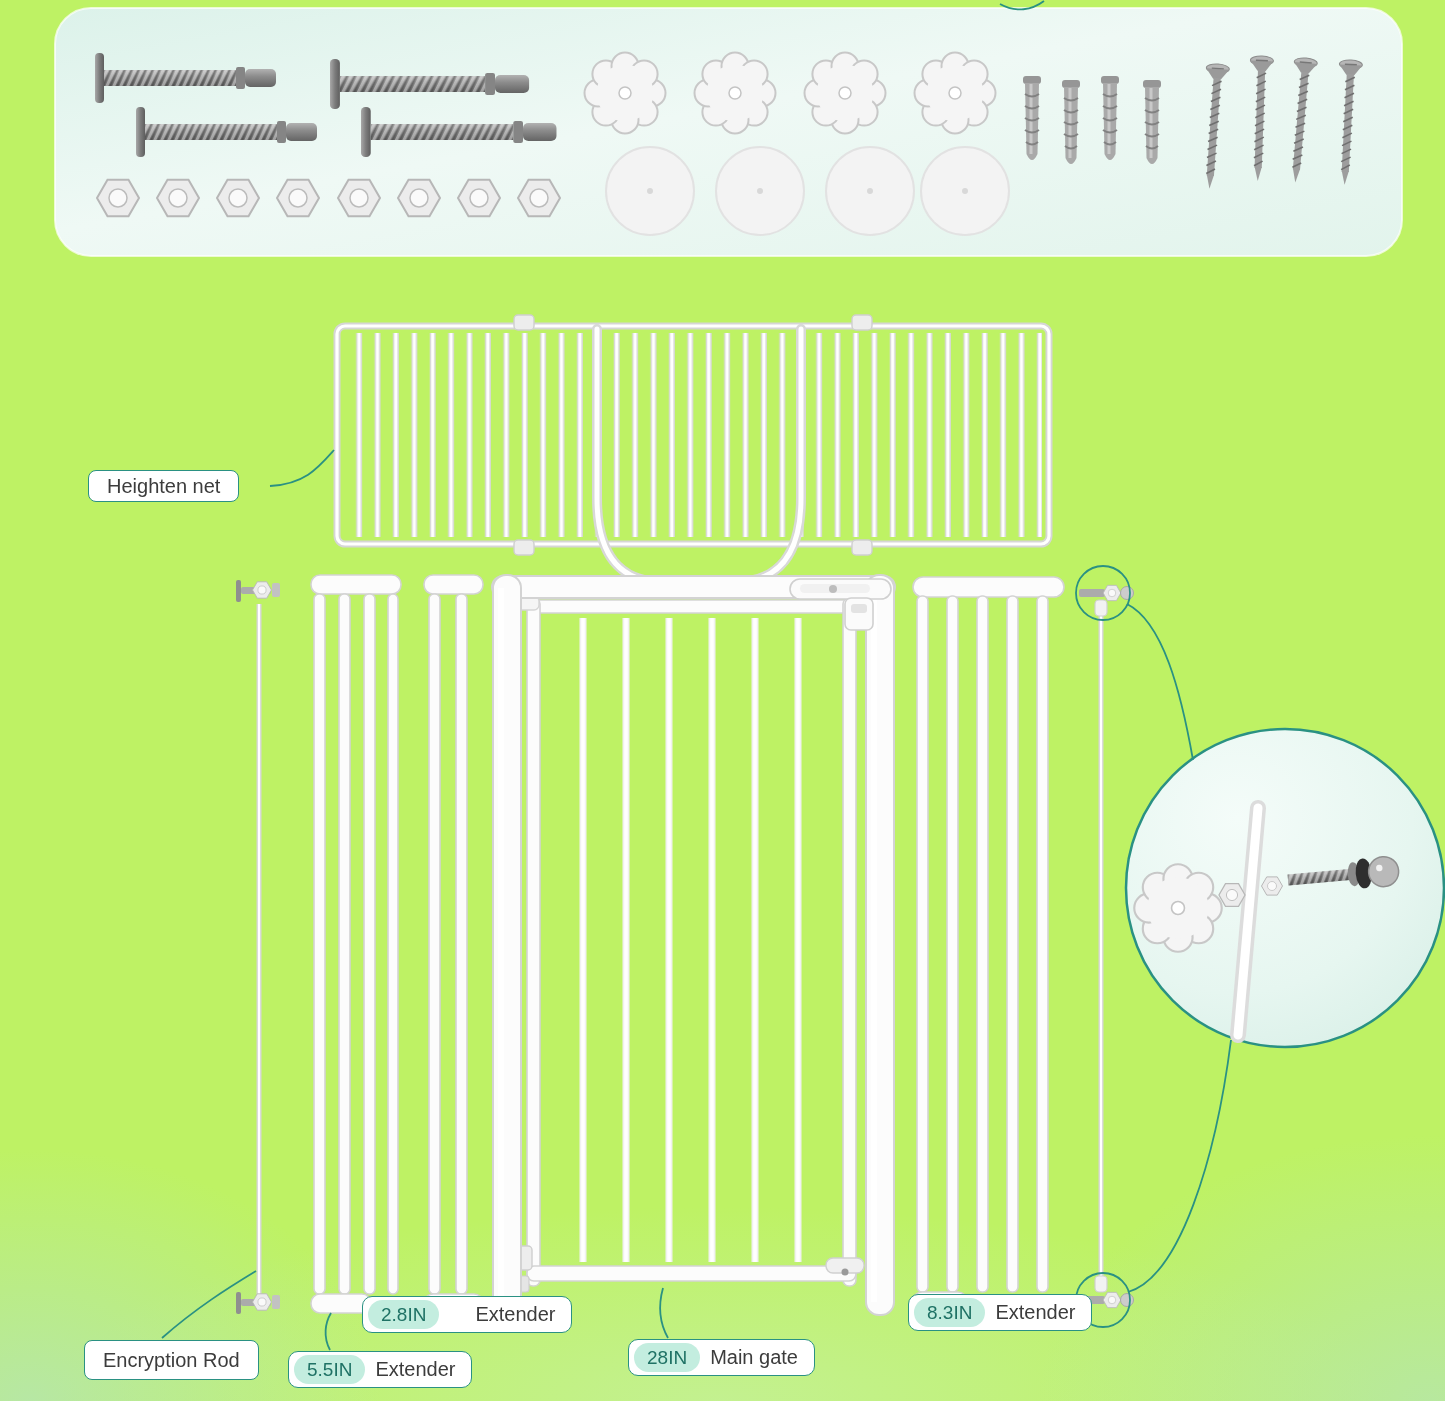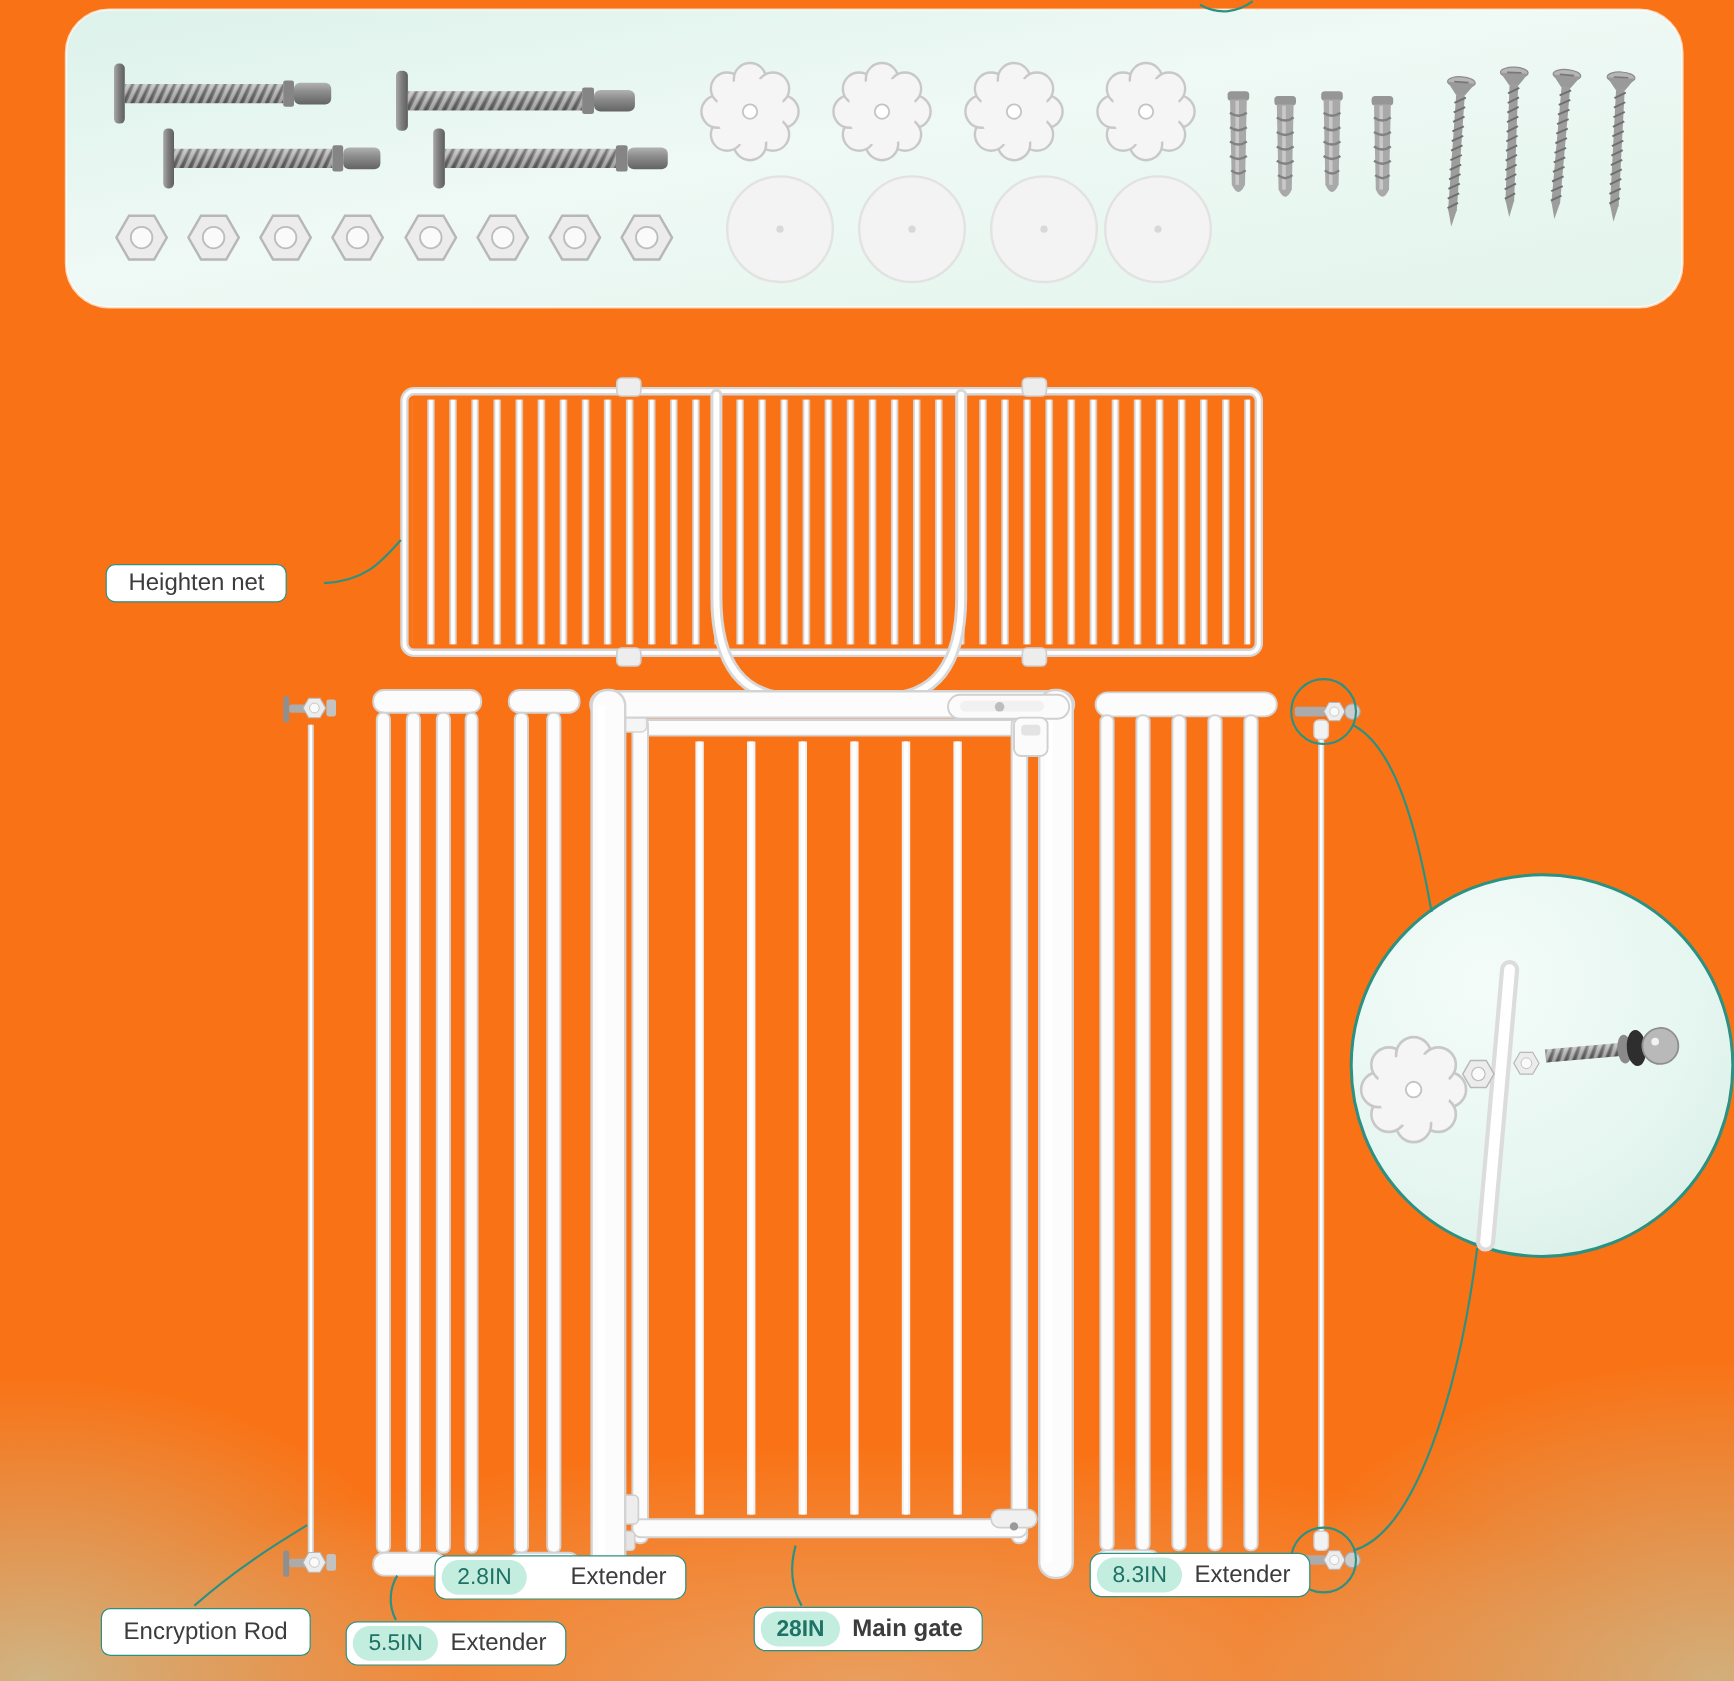--- a/index.html
+++ b/index.html
@@ -1,17 +1,17 @@
 <!DOCTYPE html>
 <html style="--accent: #2a9183; --pill-bg: #c3eddf; --pill-text: #1f7265; --label-text: #3c3c3c;"><head>
 <meta charset="utf-8">
 <style>
   * { margin:0; padding:0; box-sizing:border-box; }
   html,body { background:#ffffff; font-family:"Liberation Sans", sans-serif; }
-  #canvas { position:relative; width:1445px; height:1401px; background:#f97316; overflow:hidden; }
+  #canvas { position:relative; width:1445px; height:1401px; background:#bef264; overflow:hidden; }
   .bg-wash { position:absolute; inset:0; pointer-events:none;
     background:
       radial-gradient(ellipse 500px 360px at 30px 1401px,  rgba(178,224,207,0.60), rgba(178,224,207,0) 70%),
       radial-gradient(ellipse 560px 380px at 1430px 1401px, rgba(178,224,207,0.55), rgba(178,224,207,0) 70%),
       radial-gradient(ellipse 900px 260px at 720px 1401px,  rgba(205,238,226,0.35), rgba(205,238,226,0) 75%);
   }
   #scene { position:absolute; left:0; top:0; }
   .label-box { position:absolute; display:inline-flex; align-items:center; justify-content:center;
     background:#ffffff; border:1.6px solid var(--accent,#2a9183); border-radius:8px;
     font-size:20px; color:var(--label-text,#3c3c3c); padding:4px 18px; height:40px; white-space:nowrap; }
@@ -327,21 +327,21 @@
   <div class="combo-label" style="left:288px; top:1351px;">
     <span class="pill">5.5IN</span>
     <span>Extender</span>
   </div>
 
   <div class="combo-label" style="left:362px; top:1296px;gap:36px;">
     <span class="pill">2.8IN</span>
     <span>Extender</span>
   </div>
 
-  <div class="combo-label" style="left:628px; top:1339px;font-weight:bold;">
+  <div class="combo-label" style="left:628px; top:1339px;">
     <span class="pill">28IN</span>
     <span>Main gate</span>
   </div>
 
   <div class="combo-label" style="left:908px; top:1294px;">
     <span class="pill">8.3IN</span>
     <span>Extender</span>
   </div>
 </div>
 

